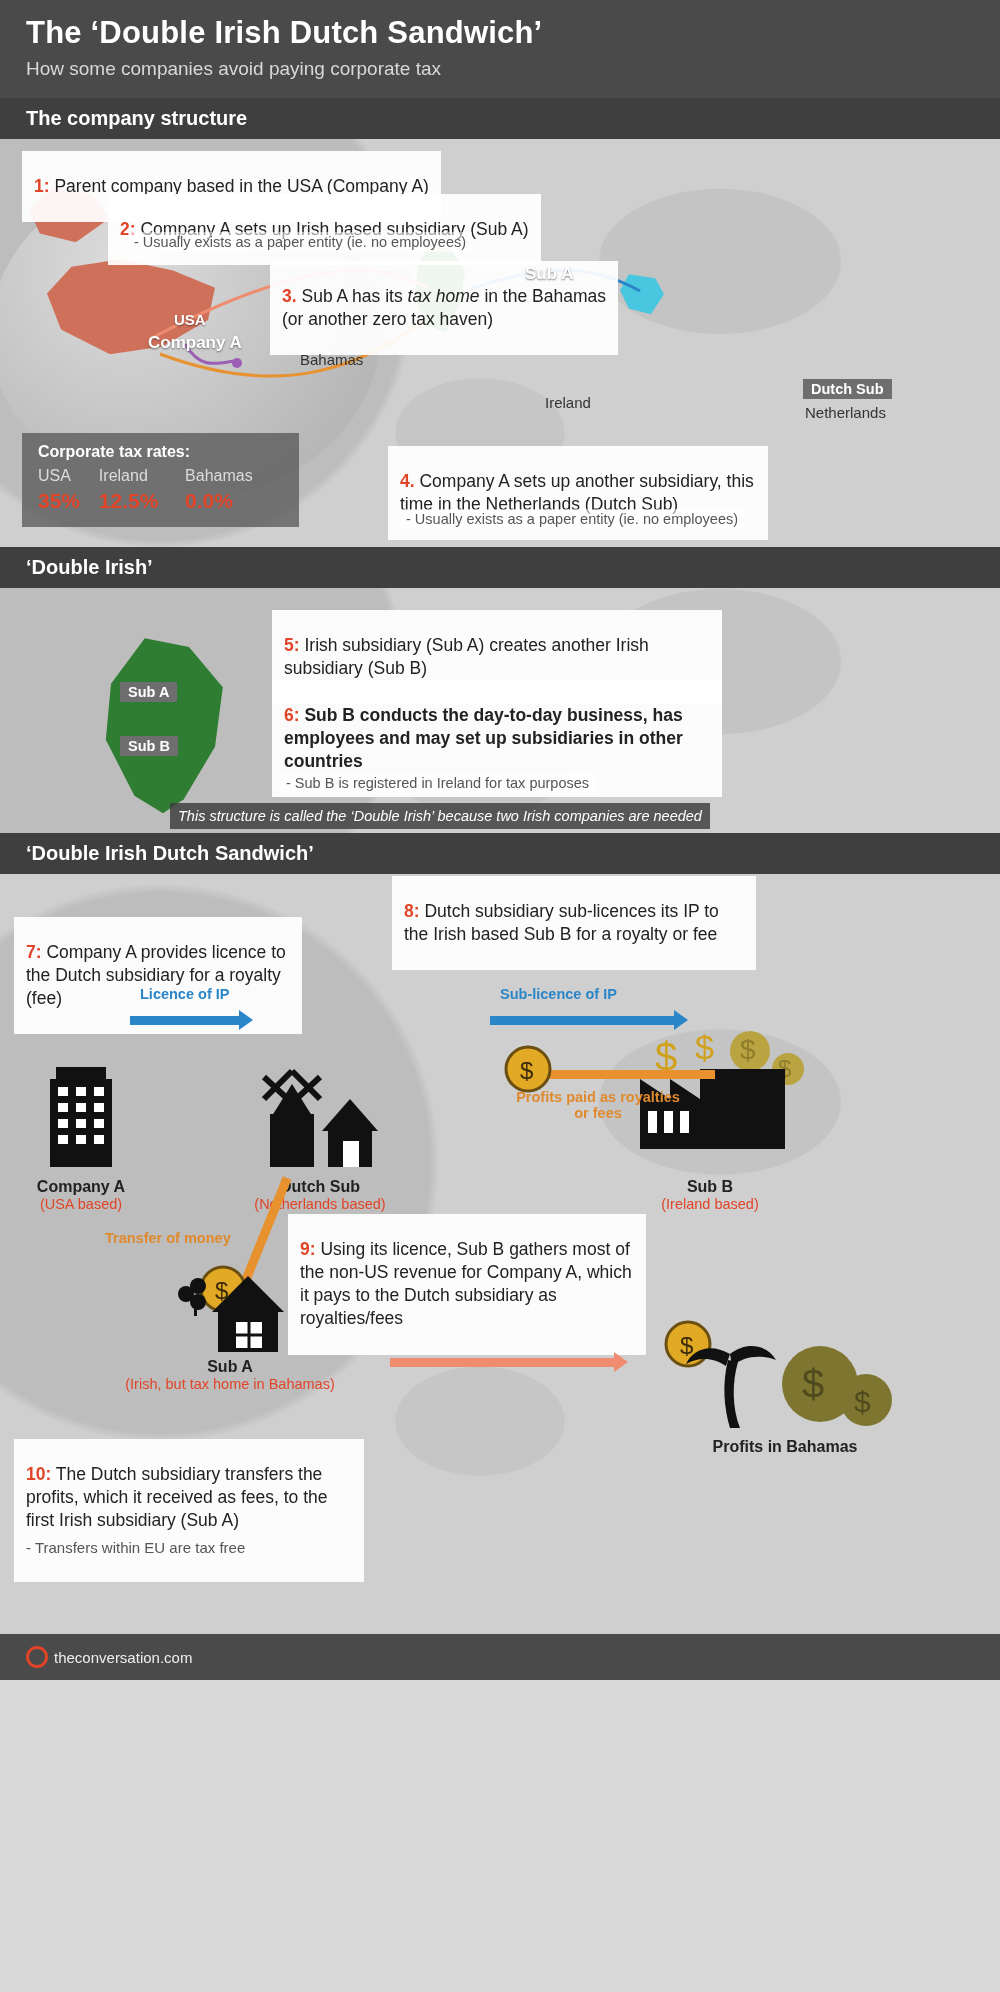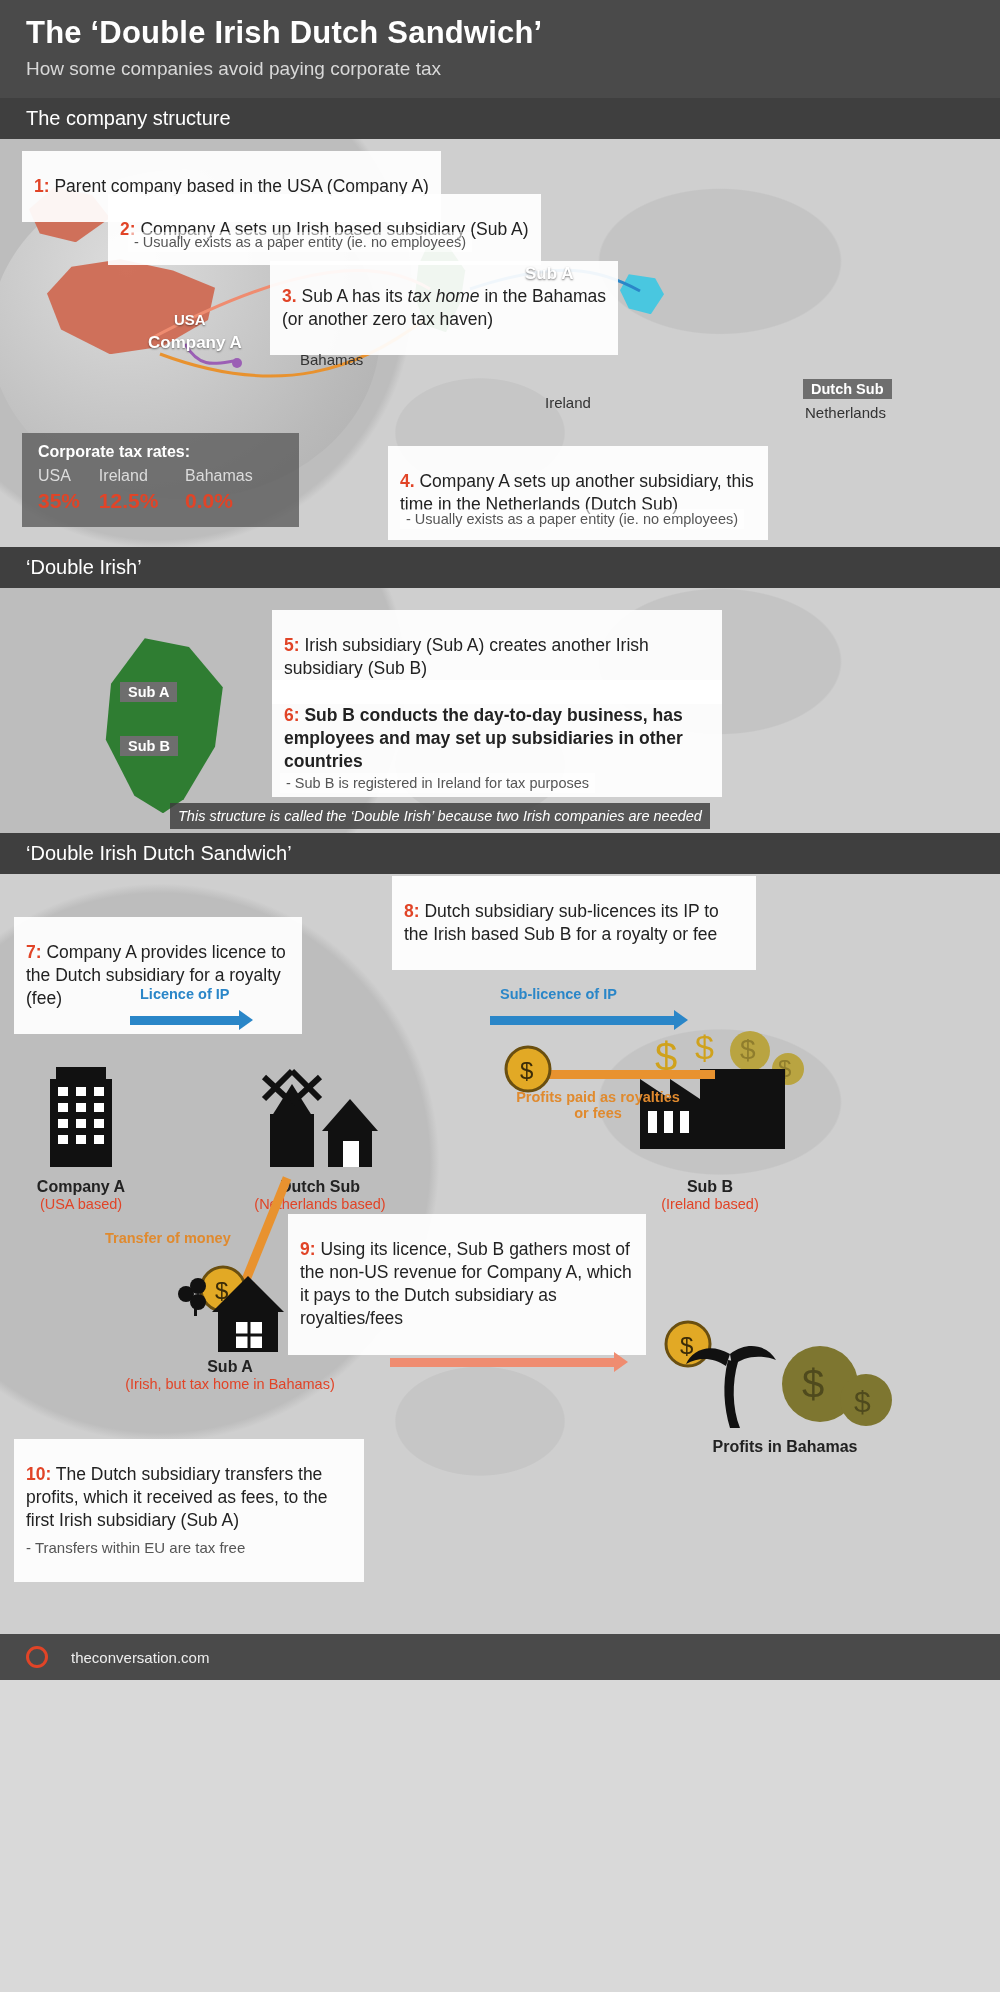--- a/index.html
+++ b/index.html
@@ -28,21 +28,21 @@
     font-size: 19px;
     font-weight: normal;
     margin-top: 7px;
   }
 
   
   .section-bar {
     background: #3f3f3f;
     color: #ffffff;
     font-size: 20px;
-    font-weight: normal;
+    font-weight: bold;
     padding: 9px 26px;
   }
 
   
   .wbox {
     background: rgba(255,255,255,0.93);
     padding: 24px 12px;
     font-size: 17.5px;
     line-height: 1.32;
     display: inline-block;
@@ -186,21 +186,21 @@
     position:absolute; width:9px; height:110px; background:#e8922f;
     transform: rotate(22deg);
   }
   .diag-arrow:after{
     content:""; position:absolute; bottom:-13px; left:-6px;
     border-top:14px solid #e8922f; border-left:10px solid transparent; border-right:10px solid transparent;
   }
 
   
   .footer {
-    background:#4a4a4a; padding:12px 26px; display:flex; align-items:center; gap:23px;
+    background:#4a4a4a; padding:12px 26px; display:flex; align-items:center; gap:6px;
   }
   .footer .logo {
     width:22px; height:22px; border-radius:50%;
     border:3px solid #e14427;
   }
   .footer .txt { color:#eeeeee; font-size:15px; }
 </style>
 </head>
 <body>
 

